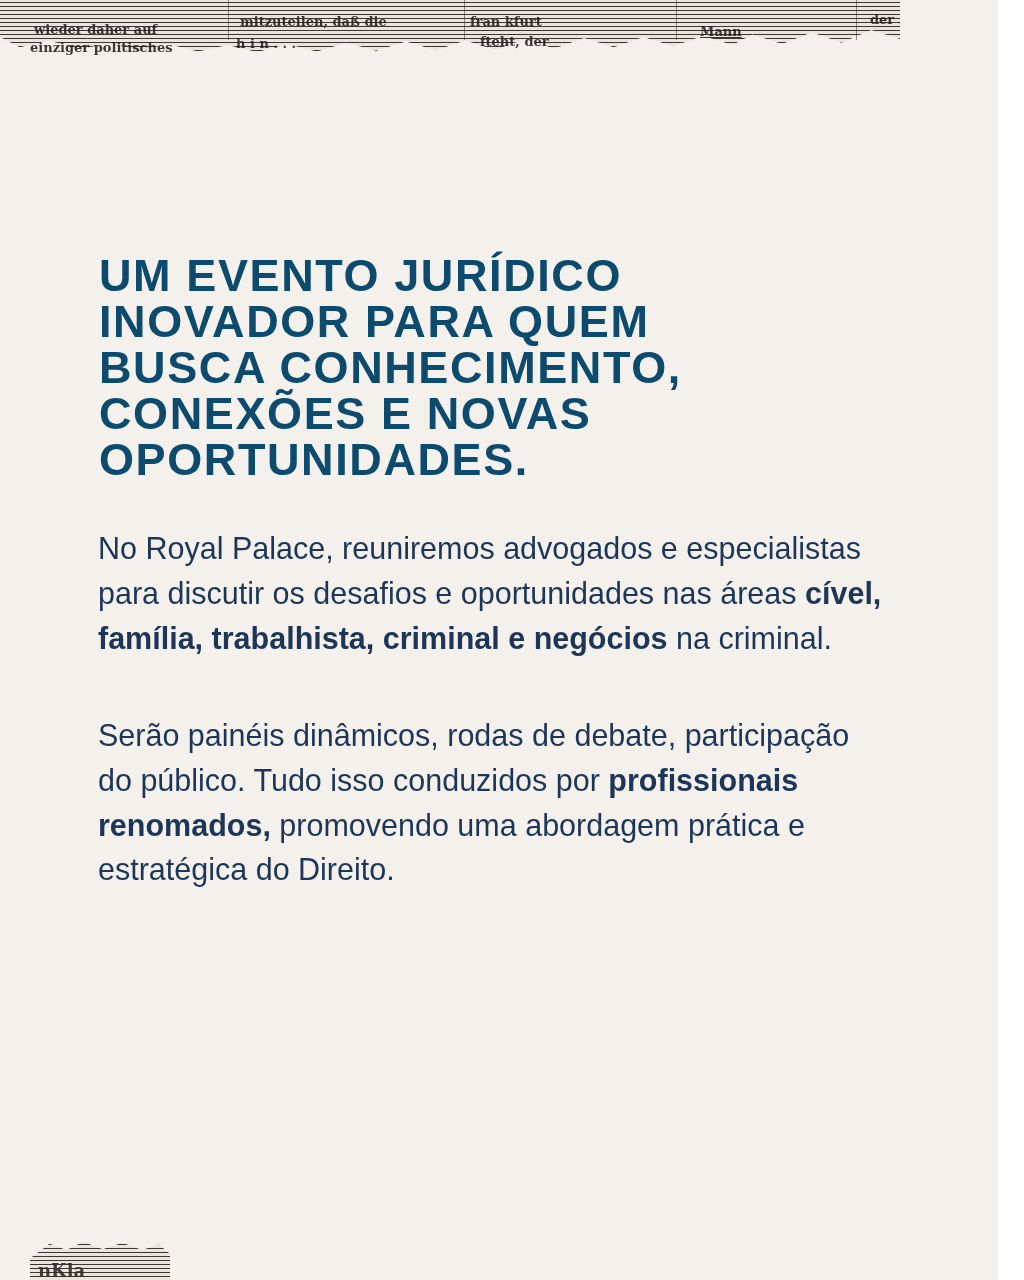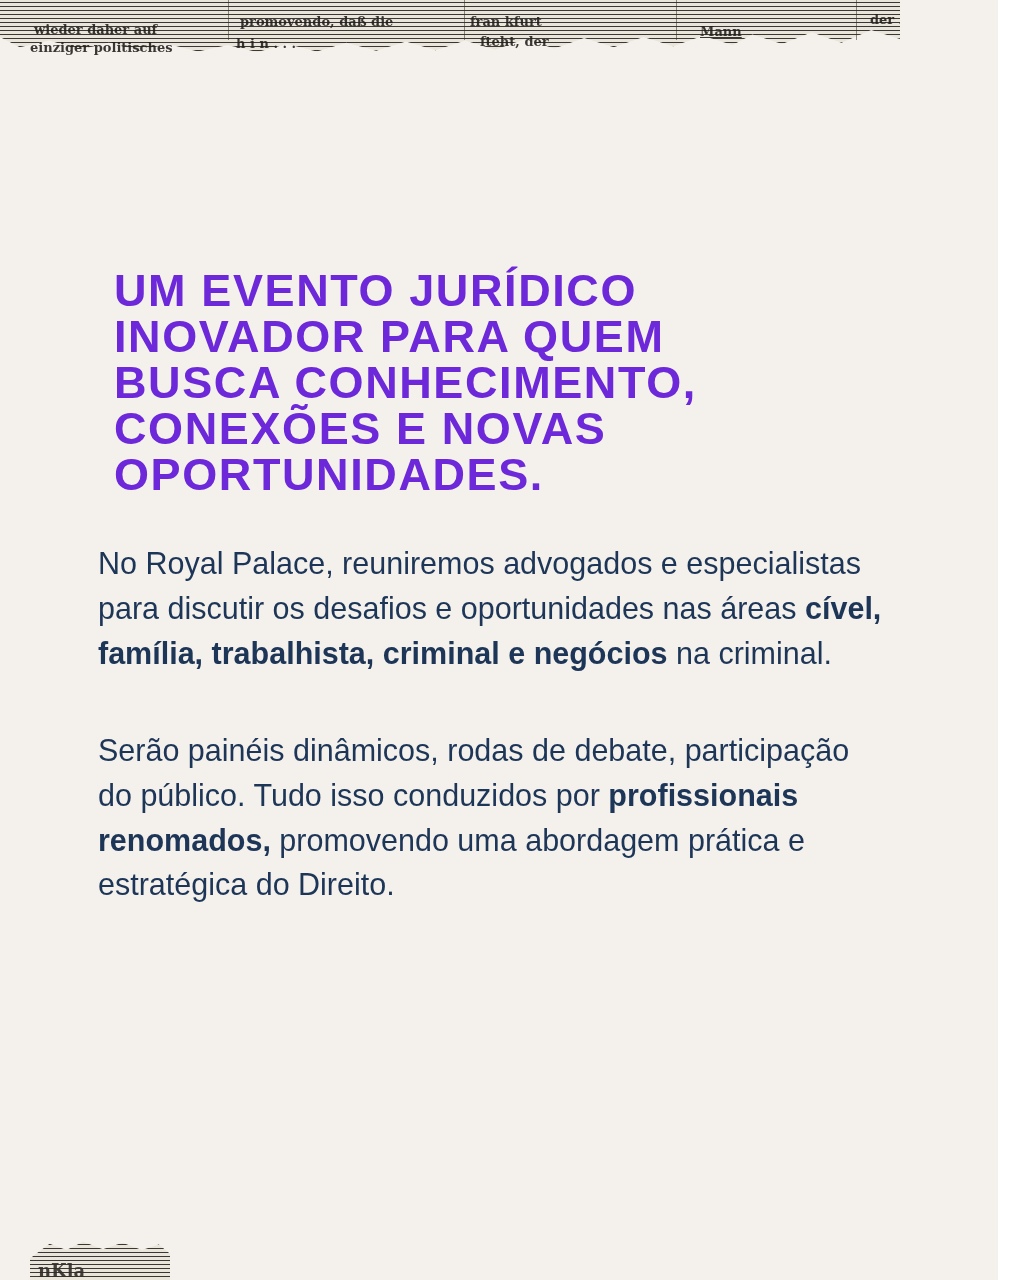--- a/index.html
+++ b/index.html
@@ -121,22 +121,22 @@
 
   
   .content {
     position: absolute;
     left: 98px;
     top: 252px;
     width: 840px;
   }
 
   .headline {
-    margin: 16px;
-    color: #6d28d9;
+    margin: 1px;
+    color: #0c4a6e;
     font-family: "Liberation Sans", sans-serif;
     font-weight: 700;
     font-size: 45px;
     line-height: 1.02;
     letter-spacing: 1.6px;
     text-transform: uppercase;
     width: 830px;
   }
   .headline .dot {
     letter-spacing: 0;
@@ -166,21 +166,21 @@
 <div class="paper-strip">
   <div class="sheet"></div>
   <div class="col-rules">
     <i style="left:228px"></i>
     <i style="left:464px"></i>
     <i style="left:676px"></i>
     <i style="left:856px"></i>
   </div>
   <div class="gothic" style="left:34px; top:22px;">wieder daher auf</div>
   <div class="gothic" style="left:30px; top:40px;">einziger politisches</div>
-  <div class="gothic" style="left:240px; top:14px;">promovendo, daß die</div>
+  <div class="gothic" style="left:240px; top:14px;">mitzuteilen, daß die</div>
   <div class="gothic" style="left:236px; top:36px;">h i n . . .</div>
   <div class="gothic" style="left:470px; top:14px;">fran kfurt</div>
   <div class="gothic" style="left:480px; top:34px;">fteht, der</div>
   <div class="gothic" style="left:700px; top:24px;text-decoration:underline;">Mann</div>
   <div class="gothic" style="left:870px; top:12px;">der Karoliau</div>
   <div class="gothic" style="left:900px; top:34px;">r x . . .</div>
 </div>
 
 <div class="paper-frag">
   <div class="gothic">nKla</div>

